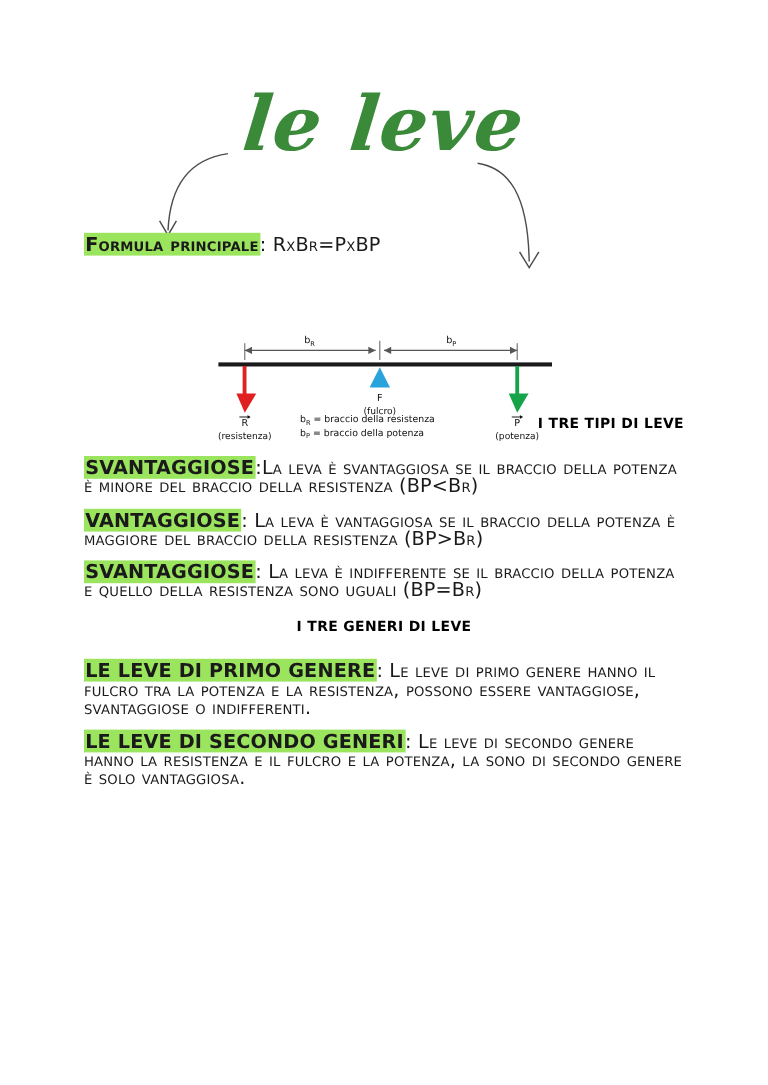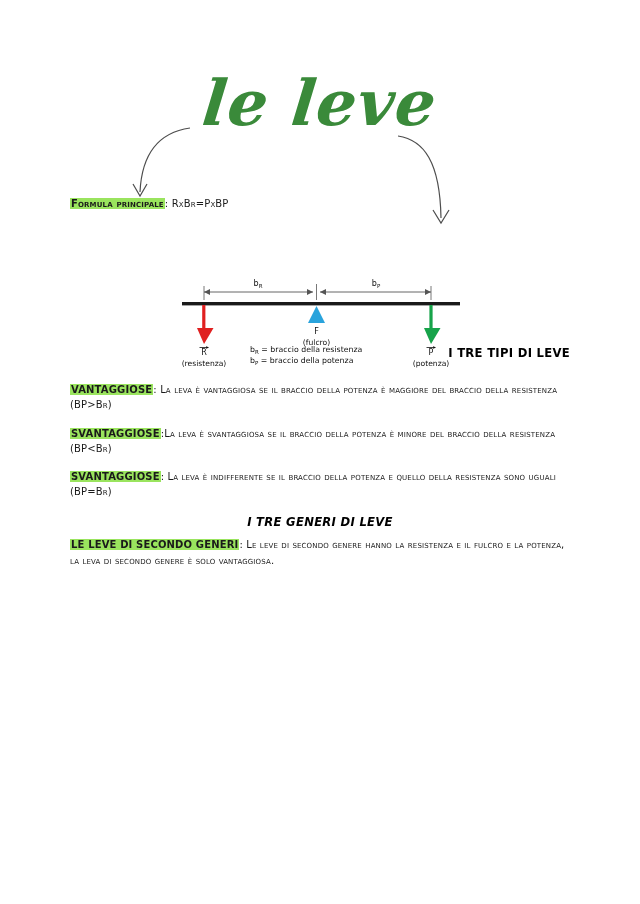--- a/index.html
+++ b/index.html
@@ -51,21 +51,21 @@
 
   
   .content {
     position: absolute;
     left: 70px;
     top: 196px;
     width: 500px;
   }
   .para {
     font-family: "DejaVu Sans", sans-serif;
-    font-size: 10px;
+    font-size: 16px;
     line-height: 15.2px;
     color: #1a1a1a;
     letter-spacing: 0.15px;
     margin: 0 0 13px 0;
     font-variant: small-caps;
   }
   .para.tight { margin-bottom: 11px; }
   .hl {
     background: #9ae45e;
     padding: 0 1px;
@@ -164,33 +164,36 @@
     <p class="para tight">
       <span class="hl">Formula principale</span><span>: </span><span>RxBr=PxBP</span>
     </p>
 
 
     <div class="gap-a"></div>
 
     <p class="heading" style="margin-bottom:22px;text-align:right;">I TRE TIPI DI LEVE</p>
 
     <p class="para">
-      <span class="hl">VANTAGGIOSE</span><span>: </span><span>La leva è vantaggiosa se il braccio della potenza è maggiore del braccio della resistenza (BP&gt;Br)</span>
+      <span class="hl">SVANTAGGIOSE</span><span>:</span><span>La leva è svantaggiosa se il braccio della potenza è minore del braccio della resistenza (BP&lt;Br)</span>
     </p>
 
     <p class="para">
-      <span class="hl">SVANTAGGIOSE</span><span>:</span><span>La leva è svantaggiosa se il braccio della potenza è minore del braccio della resistenza (BP&lt;Br)</span>
+      <span class="hl">VANTAGGIOSE</span><span>: </span><span>La leva è vantaggiosa se il braccio della potenza è maggiore del braccio della resistenza (BP&gt;Br)</span>
     </p>
 
     <p class="para" style="margin-bottom:16px;">
       <span class="hl">SVANTAGGIOSE</span><span>: </span><span>La leva è indifferente se il braccio della potenza e quello della resistenza sono uguali (BP=Br)</span>
     </p>
 
-    <p class="heading" style="margin-bottom:8px;font-style:italic;">I TRE GENERI DI LEVE</p>
-
+    <p class="heading" style="margin-bottom:22px;">I TRE GENERI DI LEVE</p>
 
     <p class="para">
-      <span class="hl">LE LEVE DI SECONDO GENERI</span><span>: </span><span>Le leve di secondo genere hanno la resistenza e il fulcro e la potenza, la leva di secondo genere è solo vantaggiosa.</span>
+      <span class="hl">LE LEVE DI PRIMO GENERE</span><span>: </span><span>Le leve di primo genere hanno il fulcro tra la potenza e la resistenza, possono essere vantaggiose, svantaggiose o indifferenti.</span>
+    </p>
+
+    <p class="para">
+      <span class="hl">LE LEVE DI SECONDO GENERI</span><span>: </span><span>Le leve di secondo genere hanno la resistenza e il fulcro e la potenza, la sono di secondo genere è solo vantaggiosa.</span>
     </p>
 
 
   </div>
 </div>
 
 </body></html>

